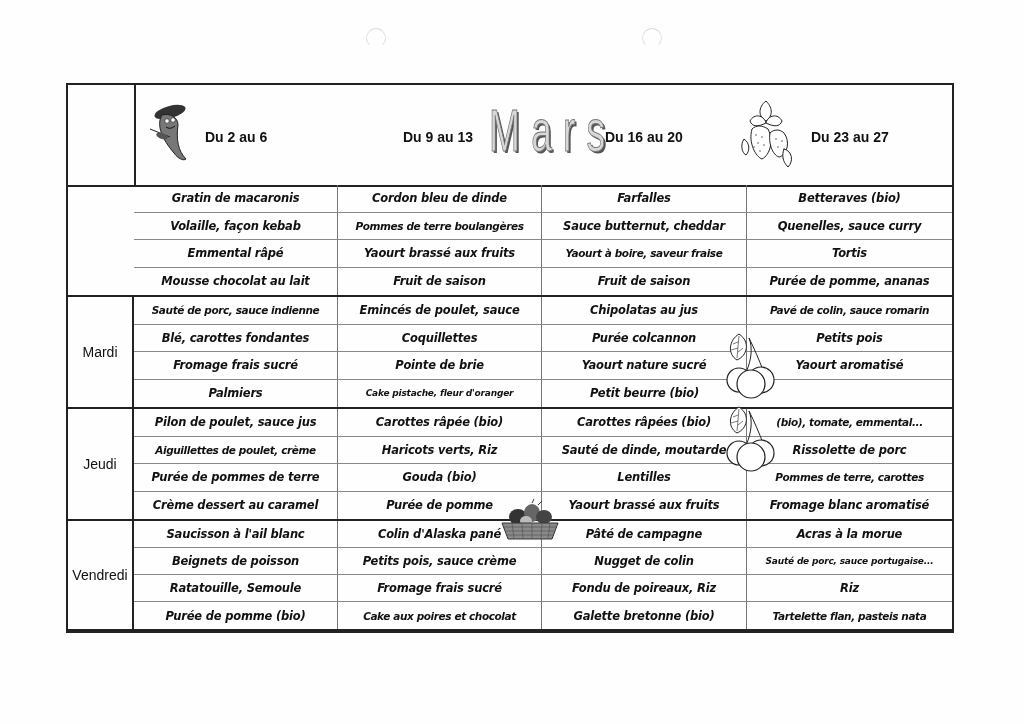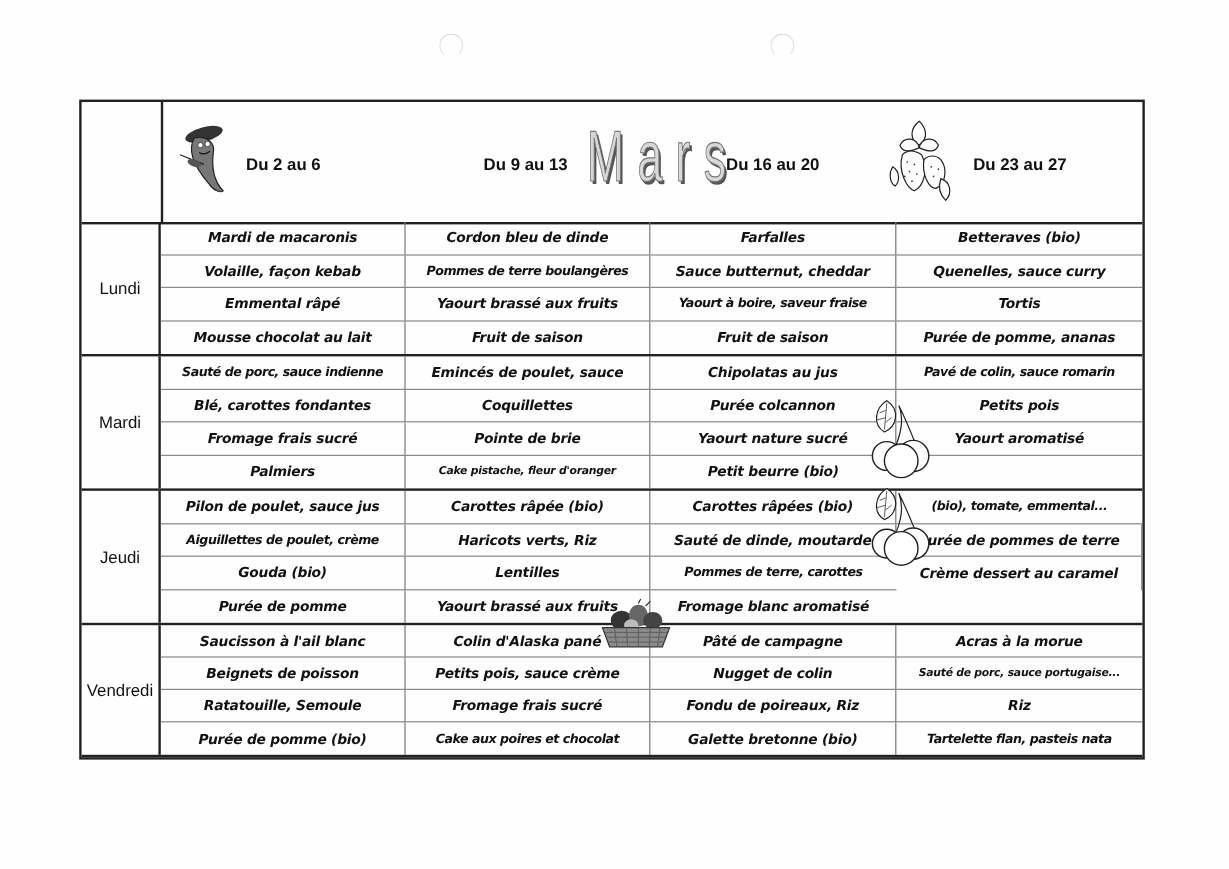--- a/index.html
+++ b/index.html
@@ -180,23 +180,22 @@
           <circle cx="46" cy="42" r="0.7"></circle>
             <circle cx="42" cy="48" r="0.7"></circle>
             <circle cx="48" cy="50" r="0.7"></circle>
           <circle cx="18" cy="48" r="0.7"></circle>
         </g>
       </svg>
       <div class="week-label" style="left:743px;">Du 23 au 27</div>
     </div>
 
     <div class="day-block" style="top:100px; height:112px;">
-      <div class="day-label">Lundi</div>
       <div class="day-grid">
-        <div class="cell">Mardi de macaronis</div>
+        <div class="cell">Gratin de macaronis</div>
         <div class="cell">Cordon bleu de dinde</div>
         <div class="cell">Farfalles</div>
         <div class="cell col4">Betteraves (bio)</div>
         <div class="cell">Volaille, façon kebab</div>
         <div class="cell tight">Pommes de terre boulangères</div>
         <div class="cell">Sauce butternut, cheddar</div>
         <div class="cell col4">Quenelles, sauce curry</div>
         <div class="cell">Emmental râpé</div>
         <div class="cell">Yaourt brassé aux fruits</div>
         <div class="cell tight">Yaourt à boire, saveur fraise</div>
@@ -232,20 +231,21 @@
     <div class="day-block" style="top:324px; height:112px;">
       <div class="day-label">Jeudi</div>
       <div class="day-grid">
         <div class="cell">Pilon de poulet, sauce jus</div>
         <div class="cell">Carottes râpée (bio)</div>
         <div class="cell">Carottes râpées (bio)</div>
         <div class="cell col4 tight">(bio), tomate, emmental...</div>
         <div class="cell tight">Aiguillettes de poulet, crème</div>
         <div class="cell">Haricots verts, Riz</div>
         <div class="cell">Sauté de dinde, moutarde</div>
+        <div class="cell col4">Rissolette de porc</div>
         <div class="cell">Purée de pommes de terre</div>
         <div class="cell">Gouda (bio)</div>
         <div class="cell">Lentilles</div>
         <div class="cell col4 tight">Pommes de terre, carottes</div>
         <div class="cell row4">Crème dessert au caramel</div>
         <div class="cell row4">Purée de pomme</div>
         <div class="cell row4">Yaourt brassé aux fruits</div>
         <div class="cell col4 row4">Fromage blanc aromatisé</div>
       </div>
     </div>

